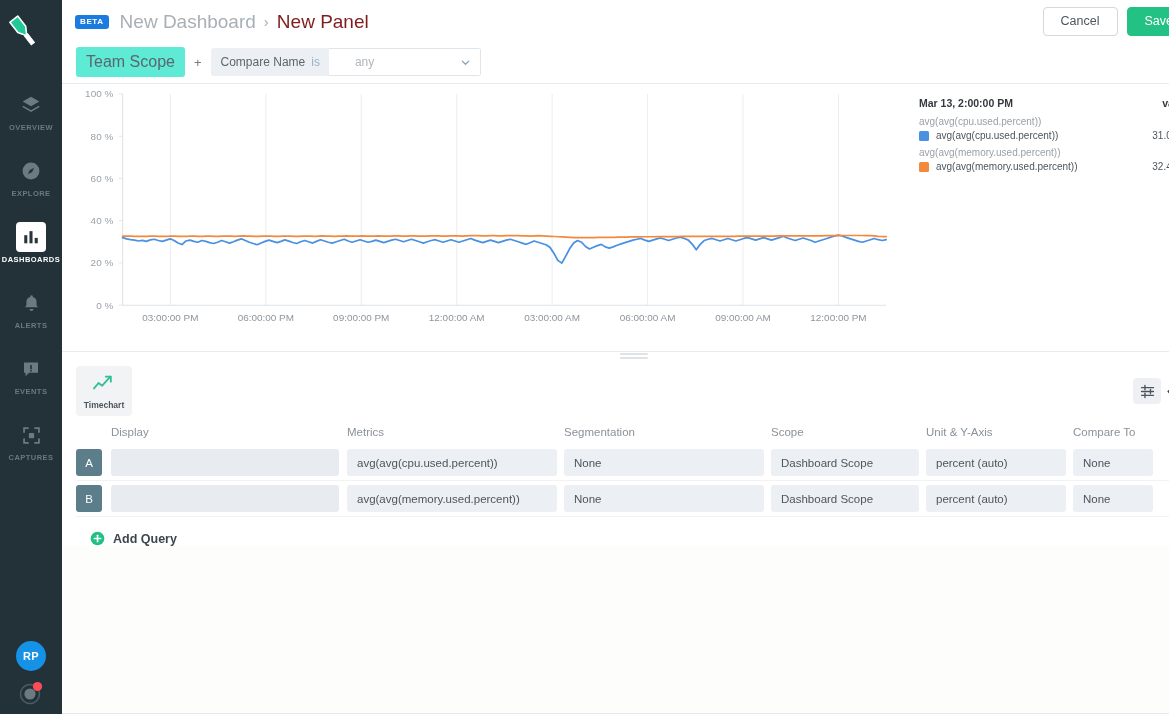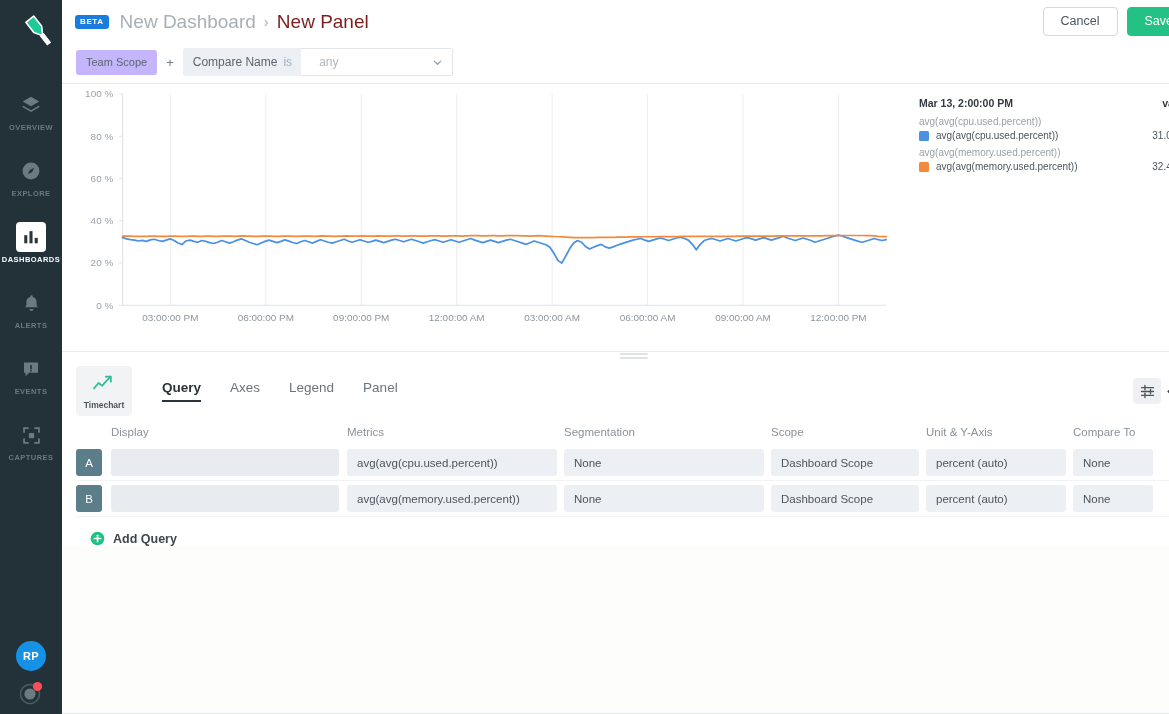--- a/index.html
+++ b/index.html
@@ -7,21 +7,21 @@
     width: 1169px; height: 714px;
     font-family: "Liberation Sans", sans-serif;
     background: #e8ebee;
     overflow: hidden;
   }
   .app { position: relative; width: 1169px; height: 714px; display: flex; background:#fdfdfc; }
 
   
   .sidebar {
     width: 62px; height: 714px; background: #233239;
-    flex: 0 0 62px; display: flex; flex-direction: column; align-items: flex-end;
+    flex: 0 0 62px; display: flex; flex-direction: column; align-items: flex-start;
     position: relative;
   }
   .logo { margin-top: 8px; width: 46px; height: 46px; display:flex; align-items:center; justify-content:center; }
   .nav { margin-top: 26px; width: 100%; }
   .nav-item {
     width: 100%; height: 62px; display: flex; flex-direction: column;
     align-items: center; justify-content: center; cursor: pointer; margin-bottom: 4px;
   }
   .nav-ico {
     width: 30px; height: 30px; display: flex; align-items: center; justify-content: center;
@@ -60,34 +60,34 @@
   .btn {
     font-size: 12.5px; border-radius: 4px; padding: 7px 17px; cursor: pointer;
     font-family: "Liberation Sans", sans-serif; line-height: 1;
   }
   .btn-cancel { background: #fff; border: 1px solid #d3d8dc; color: #4b565e; margin-right: 9px; }
   .btn-save { background: #23c183; border: 1px solid #23c183; color: #fff; }
 
   
   .scopebar { height: 38px; display: flex; align-items: center; padding: 0 0 0 14px; flex:0 0 38px; }
   .chip-team {
-    background: #c4b5fd; color: #5b666e; font-size: 11px; padding: 7px 10px;
+    background: #5eead4; color: #5b666e; font-size: 16px; padding: 7px 10px;
     border-radius: 3px; cursor: pointer; line-height: 1;
   }
   .chip-plus { color: #6e7a82; font-size: 13px; margin: 0 9px; cursor: pointer; }
   .filter-group { display: flex; align-items: stretch; border-radius: 3px; overflow: hidden; }
   .filter-key {
     background: #eceff3; color: #5b666e; font-size: 12px; padding: 7px 9px 7px 10px;
     display:flex; align-items:center; gap:6px; cursor:pointer;
   }
   .filter-op { color: #9bb3c6; font-size: 12px; }
   .filter-val {
     background: #fff; border: 1px solid #e1e5ea; border-left: none; min-width: 152px;
     display: flex; align-items: center; justify-content: space-between;
-    padding: 0 9px 0 18px; color: #b0b7bd; font-size: 12px; cursor: pointer;
+    padding: 0 9px 0 26px; color: #b0b7bd; font-size: 12px; cursor: pointer;
   }
   .chev { width: 11px; height: 11px; }
 
   
   .chart-panel {
     margin: 2px 0 0 0; background: #fff; border-top: 1px solid #e9ecef;
     height: 268px; flex: 0 0 268px; position: relative; display: flex;
   }
   .chart-left { flex: 1; position: relative; }
   .chart-svg-wrap { position: absolute; inset: 0; }
@@ -373,26 +373,20 @@
       <div class="viz-btn">
         <span>
           <svg width="24" height="20" viewBox="0 0 26 22" fill="none" stroke="#2fbf96" stroke-width="2" stroke-linecap="round" stroke-linejoin="round">
             <polyline points="2,17 7,11 11,14 20,4"></polyline>
             <polyline points="15,4 20.5,4 20.5,9.5"></polyline>
           </svg>
         </span>
         <span class="viz-label">Timechart</span>
       </div>
 
-      <div class="tabs">
-        <div class="tab active">Query</div>
-        <div class="tab">Axes</div>
-        <div class="tab">Legend</div>
-        <div class="tab">Panel</div>
-      </div>
 
       <div class="tabs-spacer"></div>
 
       <div class="icon-btn boxed">
         <svg width="17" height="17" viewBox="0 0 20 20" fill="none" stroke="#4b555c" stroke-width="1.6" stroke-linecap="round">
           <line x1="3" y1="5.5" x2="17" y2="5.5"></line>
           <line x1="3" y1="10" x2="17" y2="10"></line>
           <line x1="3" y1="14.5" x2="17" y2="14.5"></line>
           <line x1="7" y1="3" x2="7" y2="8"></line>
           <line x1="13.5" y1="7.5" x2="13.5" y2="12.5"></line>

